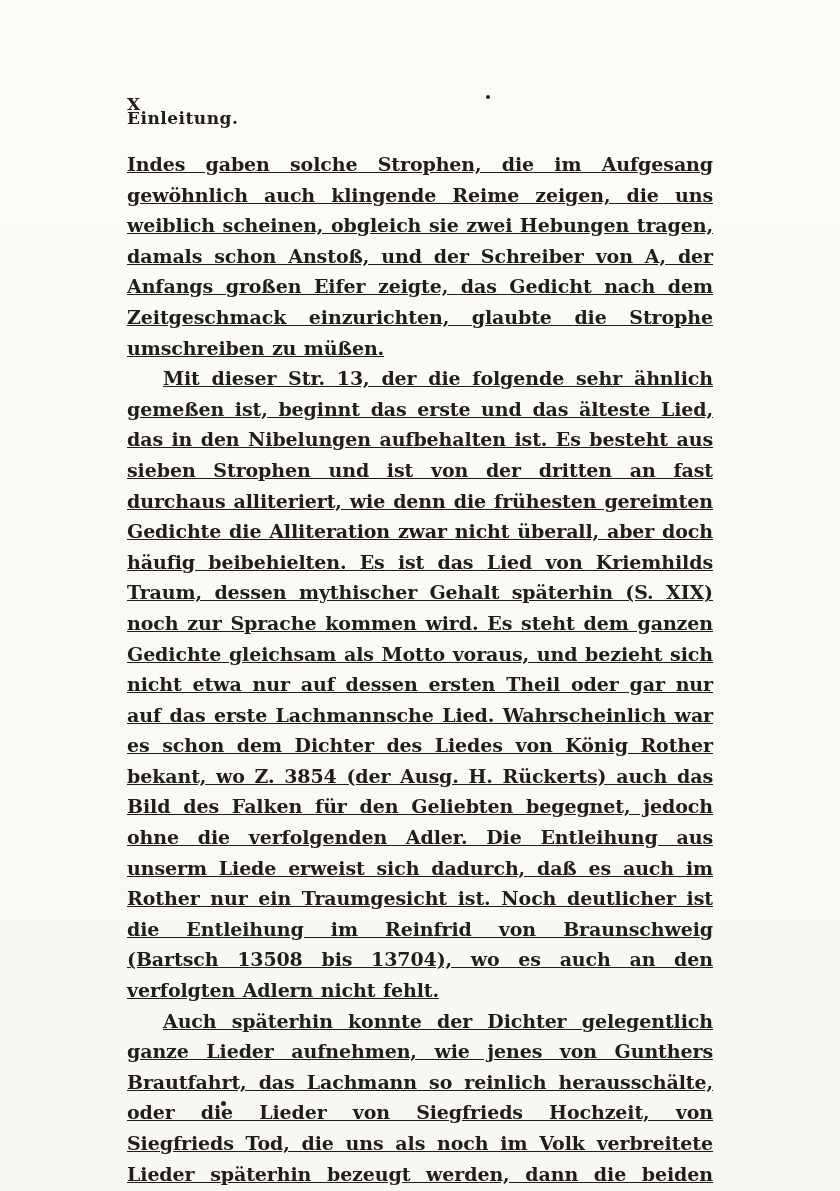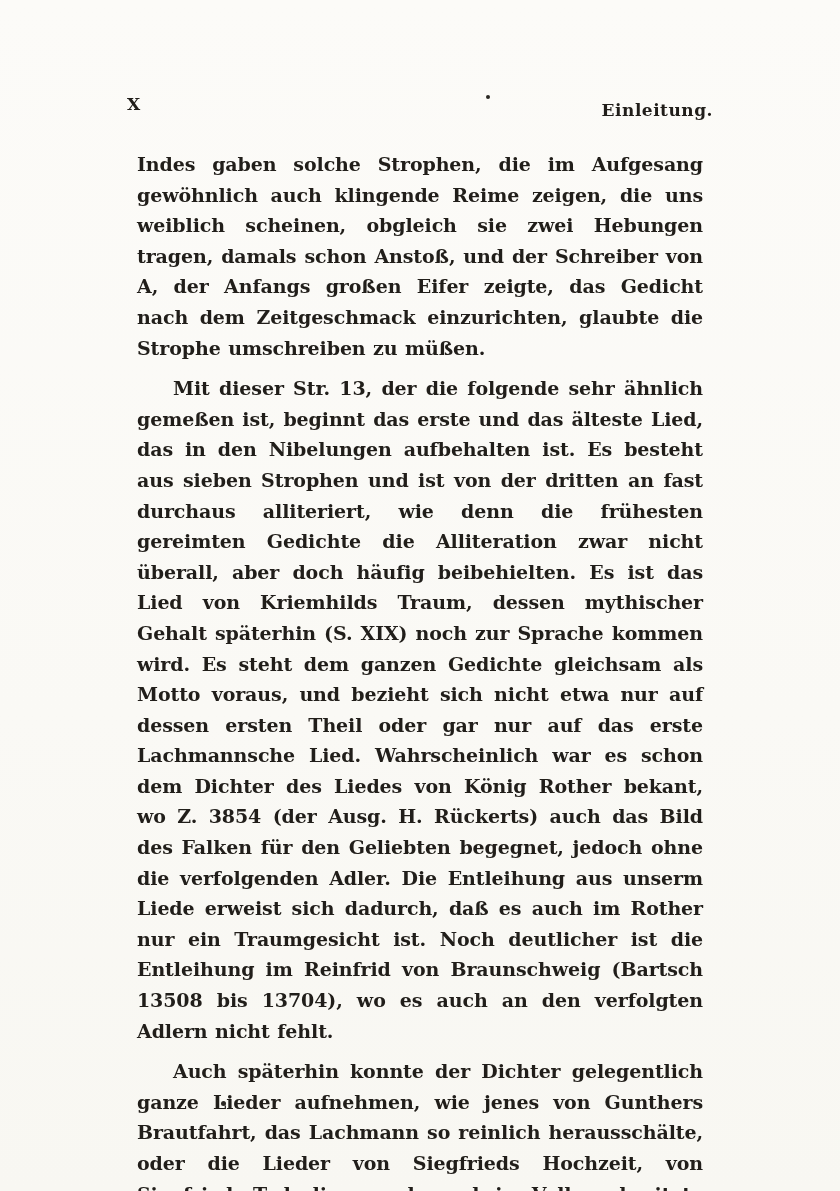--- a/index.html
+++ b/index.html
@@ -38,37 +38,38 @@
   .page-number {
     position: absolute;
     left: 0;
     top: 2px;
     letter-spacing: 1px;
   }
   .head-title {
     position: absolute;
     left: 0;
     right: 0;
-    top: 8px;
-    text-align: right;
+    top: 16px;
+    text-align: left;
     letter-spacing: 0.5px;
   }
   .body-text {
     margin-top: 27px;
     font-size: 19px;
     line-height: 30.6px;
     font-weight: bold;
     text-align: justify;
     letter-spacing: -0.1px;
     word-spacing: 1px;
   }
   .body-text p {
-    margin: 10px;
+    margin: 0;
     padding: 0;
     hyphens: auto;
+    text-decoration: underline;
     -webkit-hyphens: auto;
   }
   .body-text p.indented {
     text-indent: 36px;
   }
   .artifact-dot {
     position: absolute;
     border-radius: 50%;
     background: #2a2723;
   }

